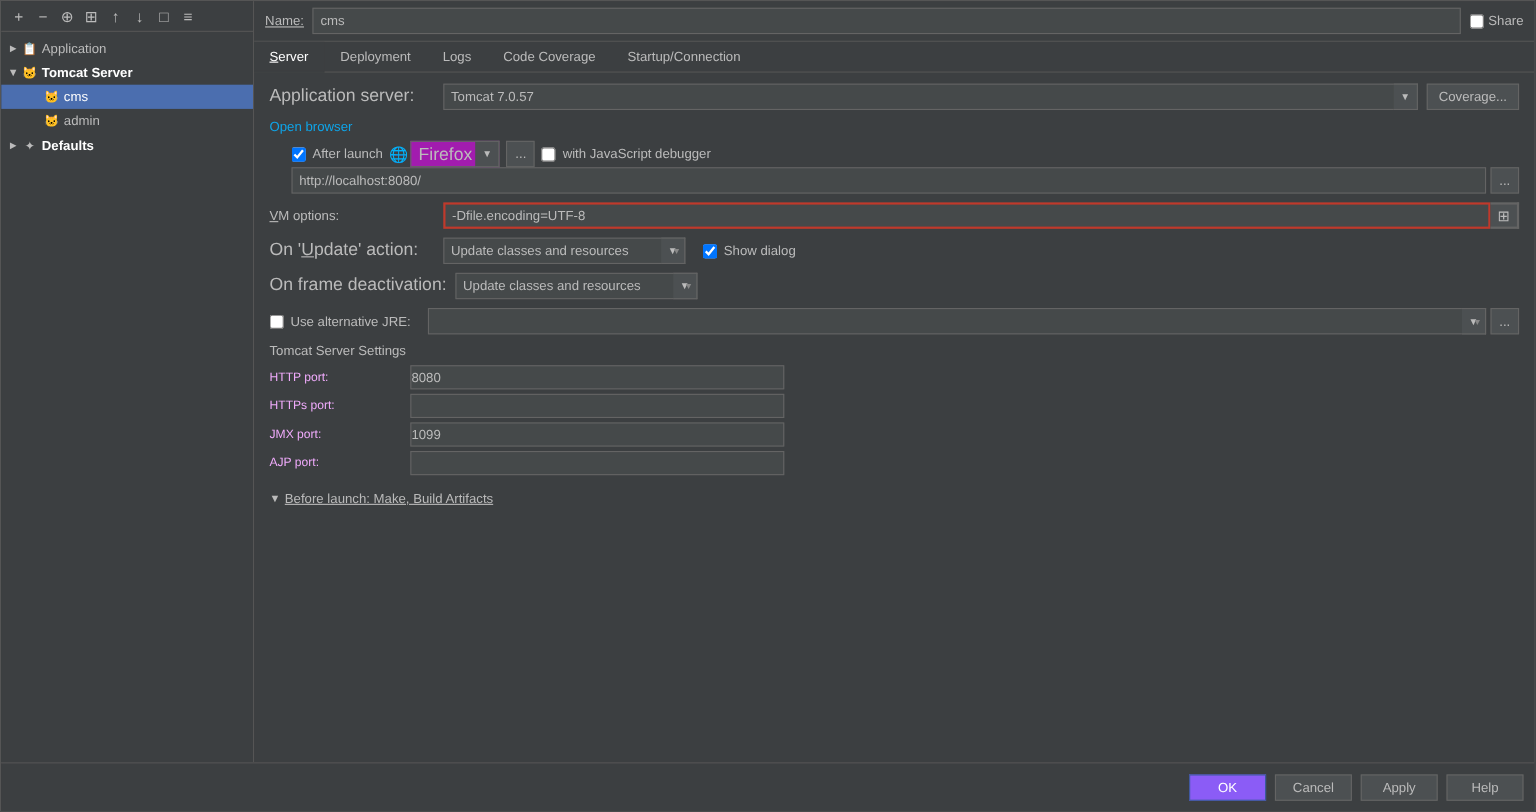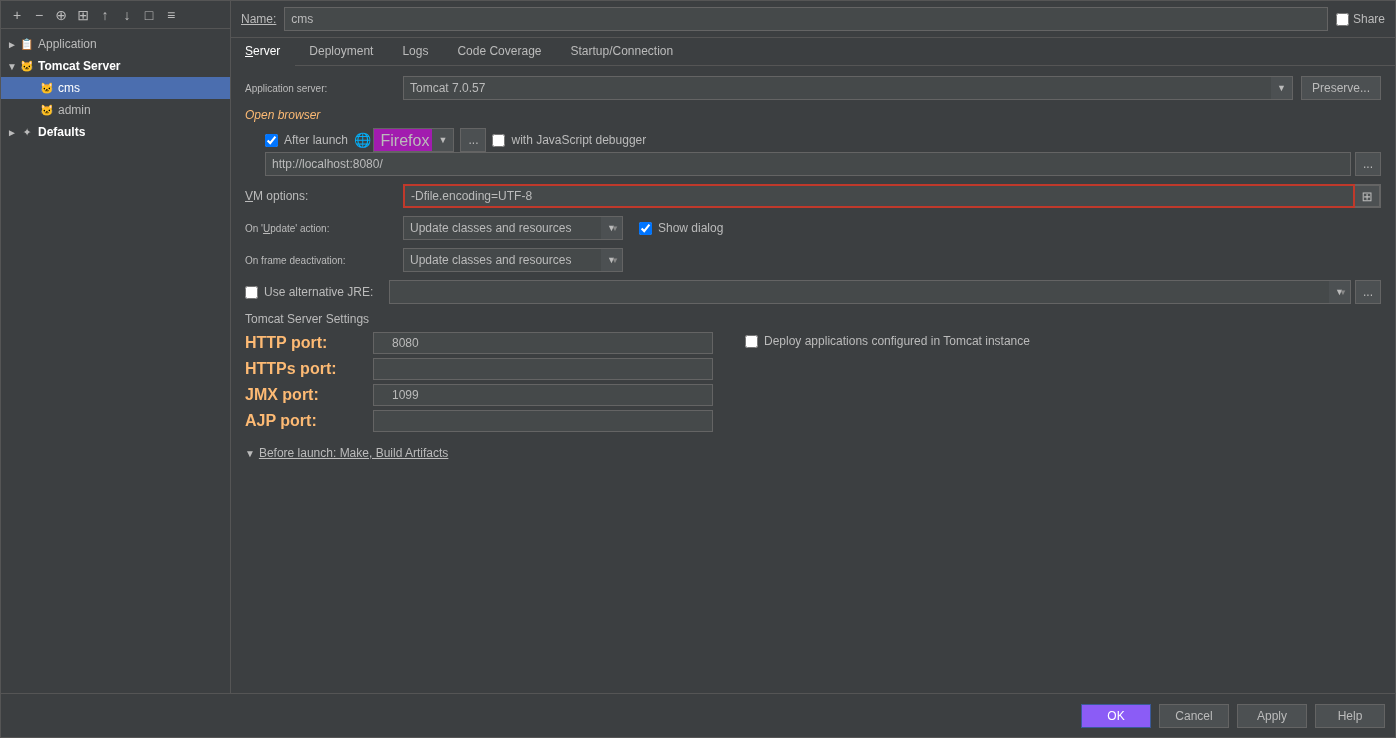--- a/index.html
+++ b/index.html
@@ -199,34 +199,33 @@
 
     
     .tab-content {
       flex: 1;
       padding: 10px 14px;
       overflow-y: auto;
     }
 
     .section-label {
       font-size: 12px;
-      color: #fdba74;
+      color: #0ea5e9;
       margin-bottom: 6px;
-      font-style: italic;
     }
 
     .form-row {
       display: flex;
       align-items: center;
       margin-bottom: 8px;
       gap: 8px;
     }
 
     .form-label {
-      font-size: 10px;
+      font-size: 16px;
       color: #bbbbbb;
       min-width: 150px;
     }
 
     .btn {
       background: #4c5052;
       border: 1px solid #646464;
       color: #bbbbbb;
       padding: 3px 10px;
       font-size: 12px;
@@ -360,30 +359,29 @@
 
     .port-grid {
       display: grid;
       grid-template-columns: 120px 340px;
       gap: 4px 8px;
       align-items: center;
       margin-bottom: 4px;
     }
 
     .port-label {
-      font-size: 16px;
-      color: #fdba74;
-      font-weight: bold;
+      font-size: 11px;
+      color: #f0abfc;
     }
 
     .port-input {
       background: #45494a;
       border: 1px solid #646464;
       color: #bbbbbb;
-      padding: 2px 18px;
+      padding: 2px 0;
       font-size: 12px;
       height: 22px;
       width: 100%;
     }
 
     
     .before-launch-row {
       display: flex;
       align-items: center;
       margin-top: 10px;
@@ -581,21 +579,21 @@
       <div class="tab-content">
 
         <div class="form-row">
           <span class="form-label">Application server:</span>
           <div class="app-server-select-wrapper">
             <select class="app-server-select">
               <option>Tomcat 7.0.57</option>
             </select>
             <span class="dropdown-arrow">▼</span>
           </div>
-          <button class="btn">Preserve...</button>
+          <button class="btn">Coverage...</button>
         </div>
 
         <div class="section-label">Open browser</div>
 
         <div class="open-browser-indent">
           <div class="firefox-row">
             <input type="checkbox" class="checkbox-input" checked="" style="">
             <span>After launch</span>
             <div class="firefox-select-wrapper">
               <span style="font-size:14px;margin-right:2px;">🌐</span>
@@ -670,24 +668,20 @@
               <input type="text" class="port-input" value="8080" style="">
               <span class="port-label">HTTPs port:</span>
               <input type="text" class="port-input" value="" style="">
               <span class="port-label">JMX port:</span>
               <input type="text" class="port-input" value="1099" style="">
               <span class="port-label">AJP port:</span>
               <input type="text" class="port-input" value="" style="">
             </div>
           </div>
           <div class="deploy-section">
-            <div class="checkbox-row">
-              <input type="checkbox" class="checkbox-input" style="">
-              <span>Deploy applications configured in Tomcat instance</span>
-            </div>
           </div>
         </div>
 
         <div class="before-launch-row">
           <span class="triangle">▼</span>
           <span style="text-decoration:underline;">Before launch: Make, Build Artifacts</span>
         </div>
 
       </div>
     </div>

